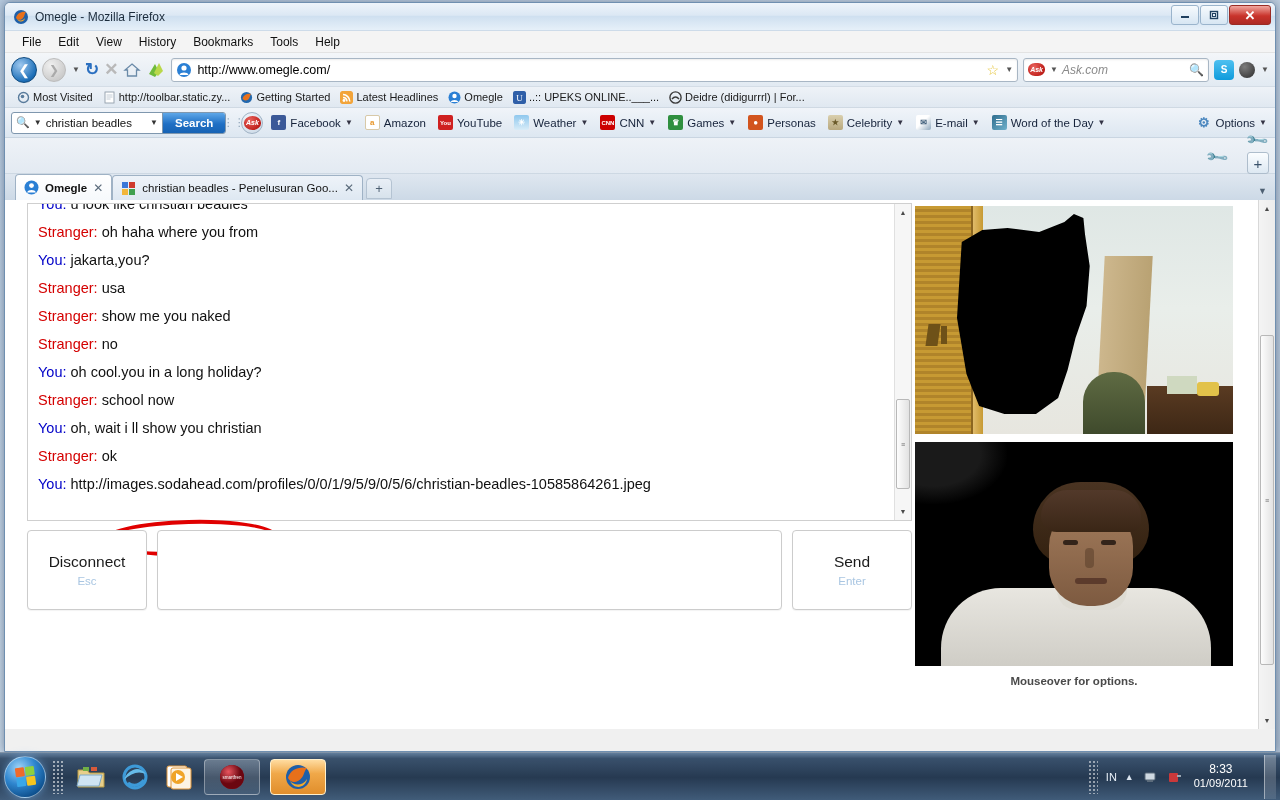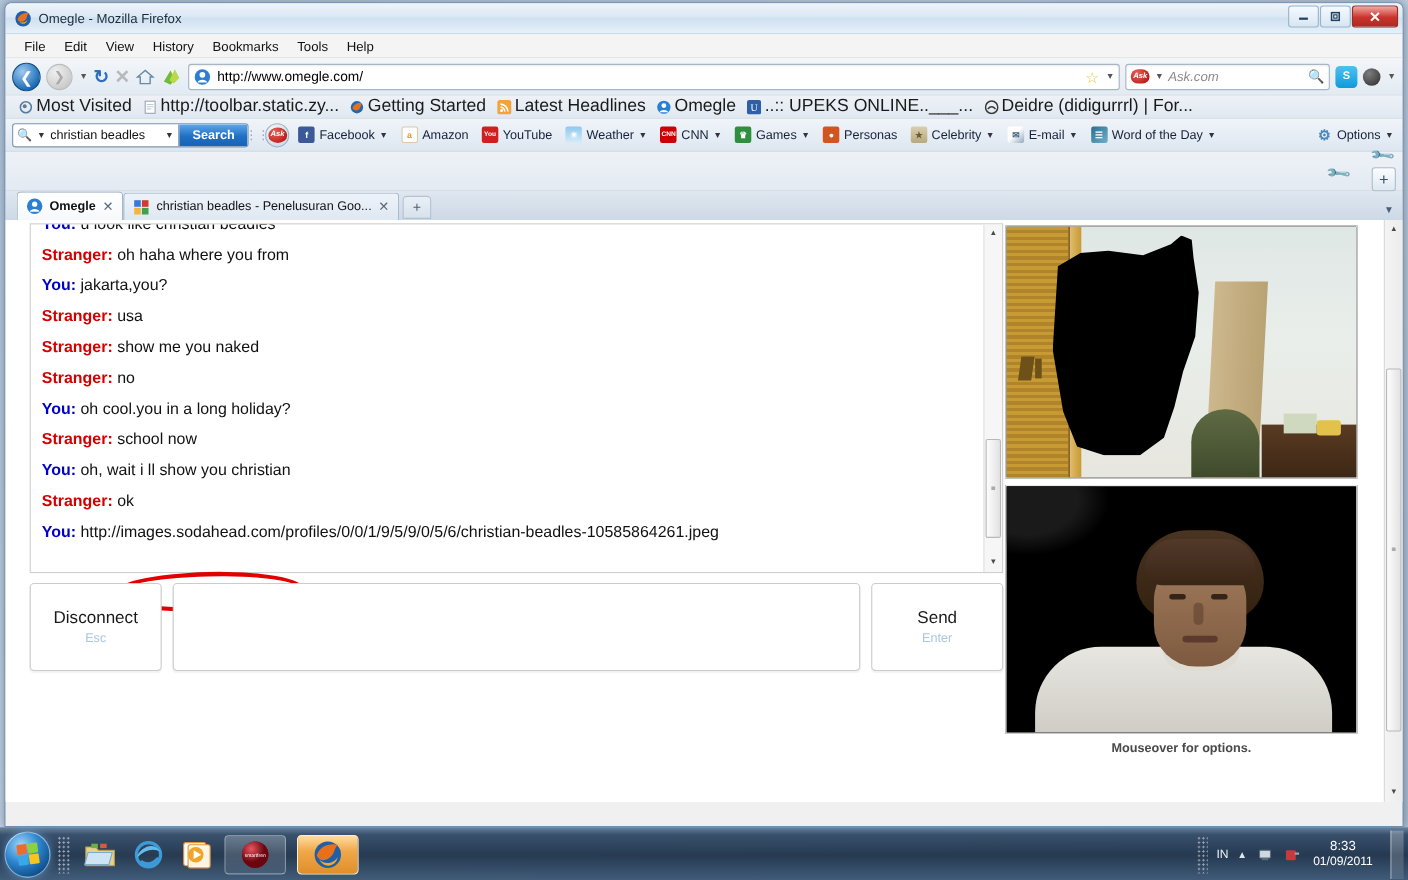--- a/index.html
+++ b/index.html
@@ -125,21 +125,21 @@
   }
 
   
   #bkbar {
     height:21px; display:flex; align-items:center; gap:2px;
     padding-left:8px;
     background:linear-gradient(to bottom,#eef2f7,#e0e8f1);
     border-bottom:1px solid #cfd9e3;
   }
   .bk { display:flex;align-items:center;gap:3px;padding:1px 4px;border-radius:2px;white-space:nowrap; }
-  .bk .lbl { font-size:16px; color:#1a1a1a; }
+  .bk .lbl { font-size:11px; color:#1a1a1a; }
   .bki { width:13px;height:13px;flex:none;border-radius:2px; }
 
   
   #asktoolbar {
     height:30px; display:flex; align-items:center; gap:4px;
     padding:0 6px;
     background:linear-gradient(to bottom,#f0f4f9,#dde7f1);
     border-bottom:1px solid #c9d5e1;
     position:relative;
   }
@@ -272,21 +272,21 @@
     background:#fff;
     overflow:hidden;
   }
   #chatlines {
     position:absolute; left:0; top:-14px; right:18px; padding:0 10px;
   }
   .cline {
     font-size:14.5px; line-height:28px; color:#111;
     white-space:nowrap; overflow:hidden;
   }
-  .cline .who { font-weight:bold; }
+  .cline .who { font-weight:normal; }
   .cline.stranger .who { color:#d40000; }
   .cline.you .who { color:#0000c8; }
   #chat-sb {
     position:absolute; right:0; top:0; bottom:0; width:17px;
     background:#f6f6f6; border-left:1px solid #e0e0e0;
   }
 
   
   #redoval {
     position:absolute; left:96px; top:320px;

